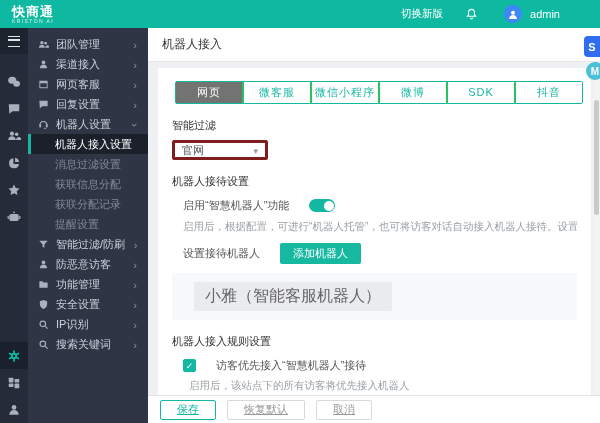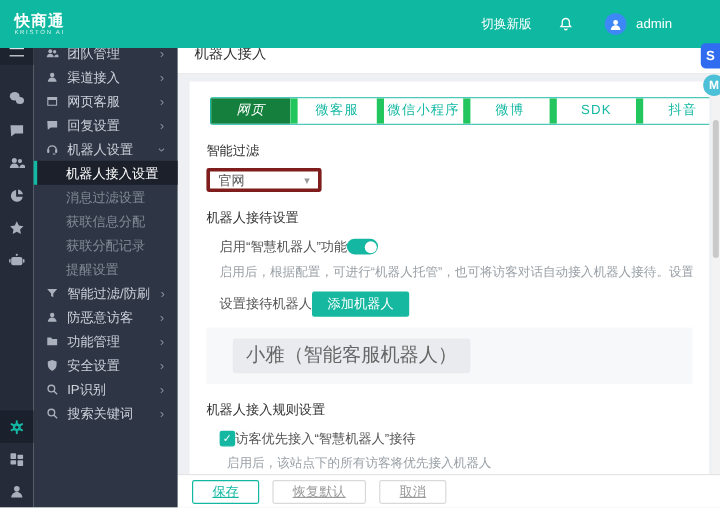--- a/index.html
+++ b/index.html
@@ -1,21 +1,21 @@
 <!DOCTYPE html>
 <html><head>
 <meta charset="utf-8">
 <style>
   html,body{margin:0;padding:0;}
   body{width:600px;height:423px;overflow:hidden;position:relative;background:#eef0f3;
        font-family:"Liberation Sans","DejaVu Sans",sans-serif;-webkit-font-smoothing:antialiased;}
   .app{position:absolute;inset:0;}
 
   
-  .top{position:absolute;left:0;top:0;right:0;height:40px;background:#0fb9a1;display:flex;
+  .top{position:absolute;left:0;top:0;right:0;height:28px;background:#0fb9a1;display:flex;
        align-items:center;padding:0 12px;box-sizing:border-box;color:#fff;z-index:30;}
   .logo{line-height:1;}
   .logo-t{font-size:13px;font-weight:bold;letter-spacing:1px;}
   .logo-s{font-size:5px;letter-spacing:1.4px;margin-top:1px;color:rgba(255,255,255,.85);}
   .top-right{margin-left:auto;display:flex;align-items:center;gap:0;}
   .switch{font-size:10.5px;margin-right:22px;cursor:pointer;}
   .bell{width:13px;height:14px;margin-right:26px;display:inline-flex;}
   .bell svg{width:13px;height:14px;color:#fff;}
   .avatar{width:18px;height:18px;border-radius:50%;background:#3d87f7;display:inline-flex;
           align-items:center;justify-content:center;margin-right:8px;overflow:hidden;}
@@ -49,32 +49,32 @@
 
   
   .main{position:absolute;left:148px;top:28px;right:0;bottom:0;background:#eef0f3;}
   .title-bar{height:33px;background:#fff;border-bottom:1px solid #e7e7e7;display:flex;align-items:center;
              padding-left:14px;font-size:12px;color:#333;}
   .card{position:absolute;left:10px;right:9px;top:40px;bottom:28px;background:#fff;
         padding:13px 14px;box-sizing:border-box;overflow:hidden;}
 
   .tabs{display:flex;width:max-content;border:1px solid #14b8a2;border-radius:2px;margin-left:3px;}
   .tab{width:66px;height:21px;line-height:21px;text-align:center;font-size:11px;color:#14b8a2;
-       background:#fff;border-left:6px solid #22c55e;letter-spacing:1px;cursor:pointer;white-space:nowrap;}
+       background:#fff;border-left:2px solid #22c55e;letter-spacing:1px;cursor:pointer;white-space:nowrap;}
   .tab:first-child{border-left:none;}
-  .tab.active{background:#15803d;color:#fff;font-style:italic;}
+  .tab.active{background:#737373;color:#fff;}
 
   .field-label{margin-top:14px;font-size:11px;color:#333;}
   .select{margin-top:7px;width:96px;height:20px;border:3px solid #7f1d1d;border-radius:2px;display:flex;
           align-items:center;justify-content:space-between;padding:0 7px;font-size:11px;color:#555;
           box-sizing:border-box;cursor:pointer;}
   .caret::after{content:"\25BE";color:#999;font-size:9px;}
 
   .section-title{margin-top:14px;font-size:11px;color:#333;}
-  .row{display:flex;align-items:center;gap:0;}
+  .row{display:flex;align-items:center;gap:20px;}
   .ind1{margin:9px 0 0 11px;}
   .ind2{margin:8px 0 0 26px;}
   .t-label{font-size:11px;color:#555;}
   .toggle{width:26px;height:13px;border-radius:7px;background:#14b8a2;position:relative;flex:none;cursor:pointer;}
   .toggle::after{content:"";position:absolute;right:1.5px;top:1.5px;width:10px;height:10px;border-radius:50%;background:#fff;}
   .desc{font-size:10.5px;color:#9aa0a6;white-space:nowrap;overflow:hidden;}
   .desc.d0{margin:7px 0 0 11px;}
   .desc.d1{margin:6px 0 0 17px;}
   .btn-add{height:21px;padding:0 13px;background:#17b8a0;color:#fff;font-size:11px;border:none;
            border-radius:2px;cursor:pointer;font-family:inherit;}

